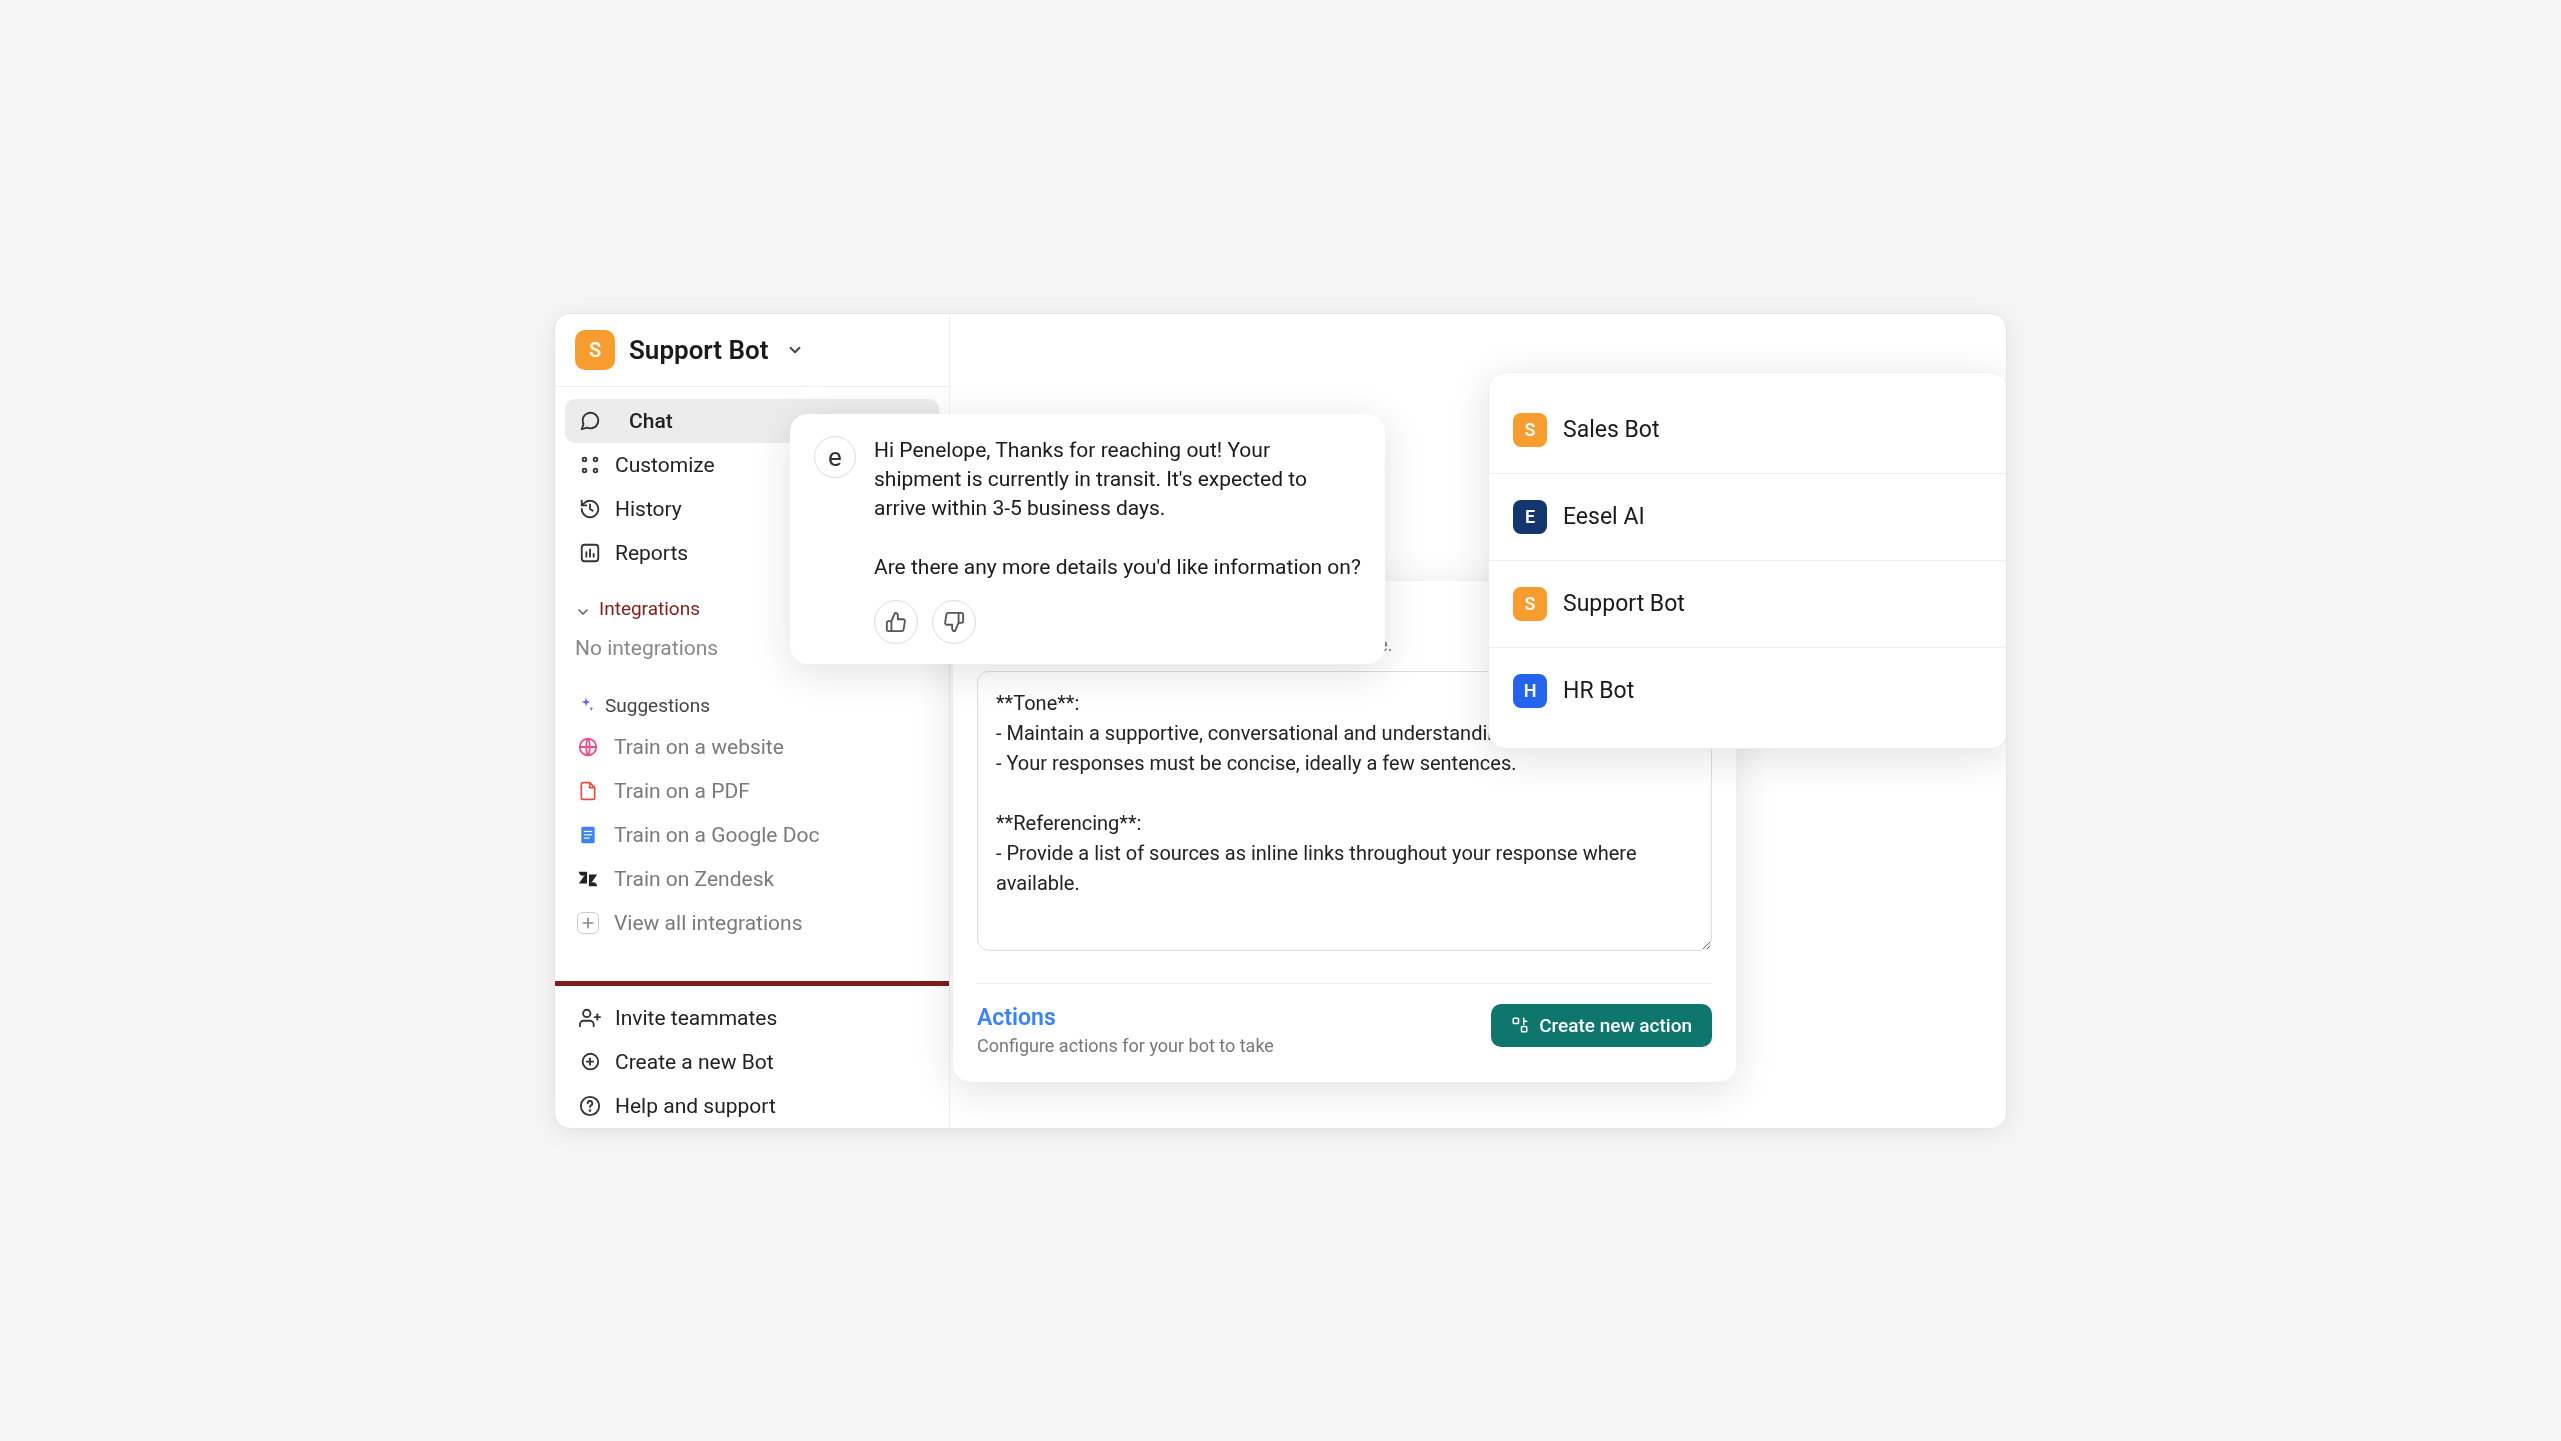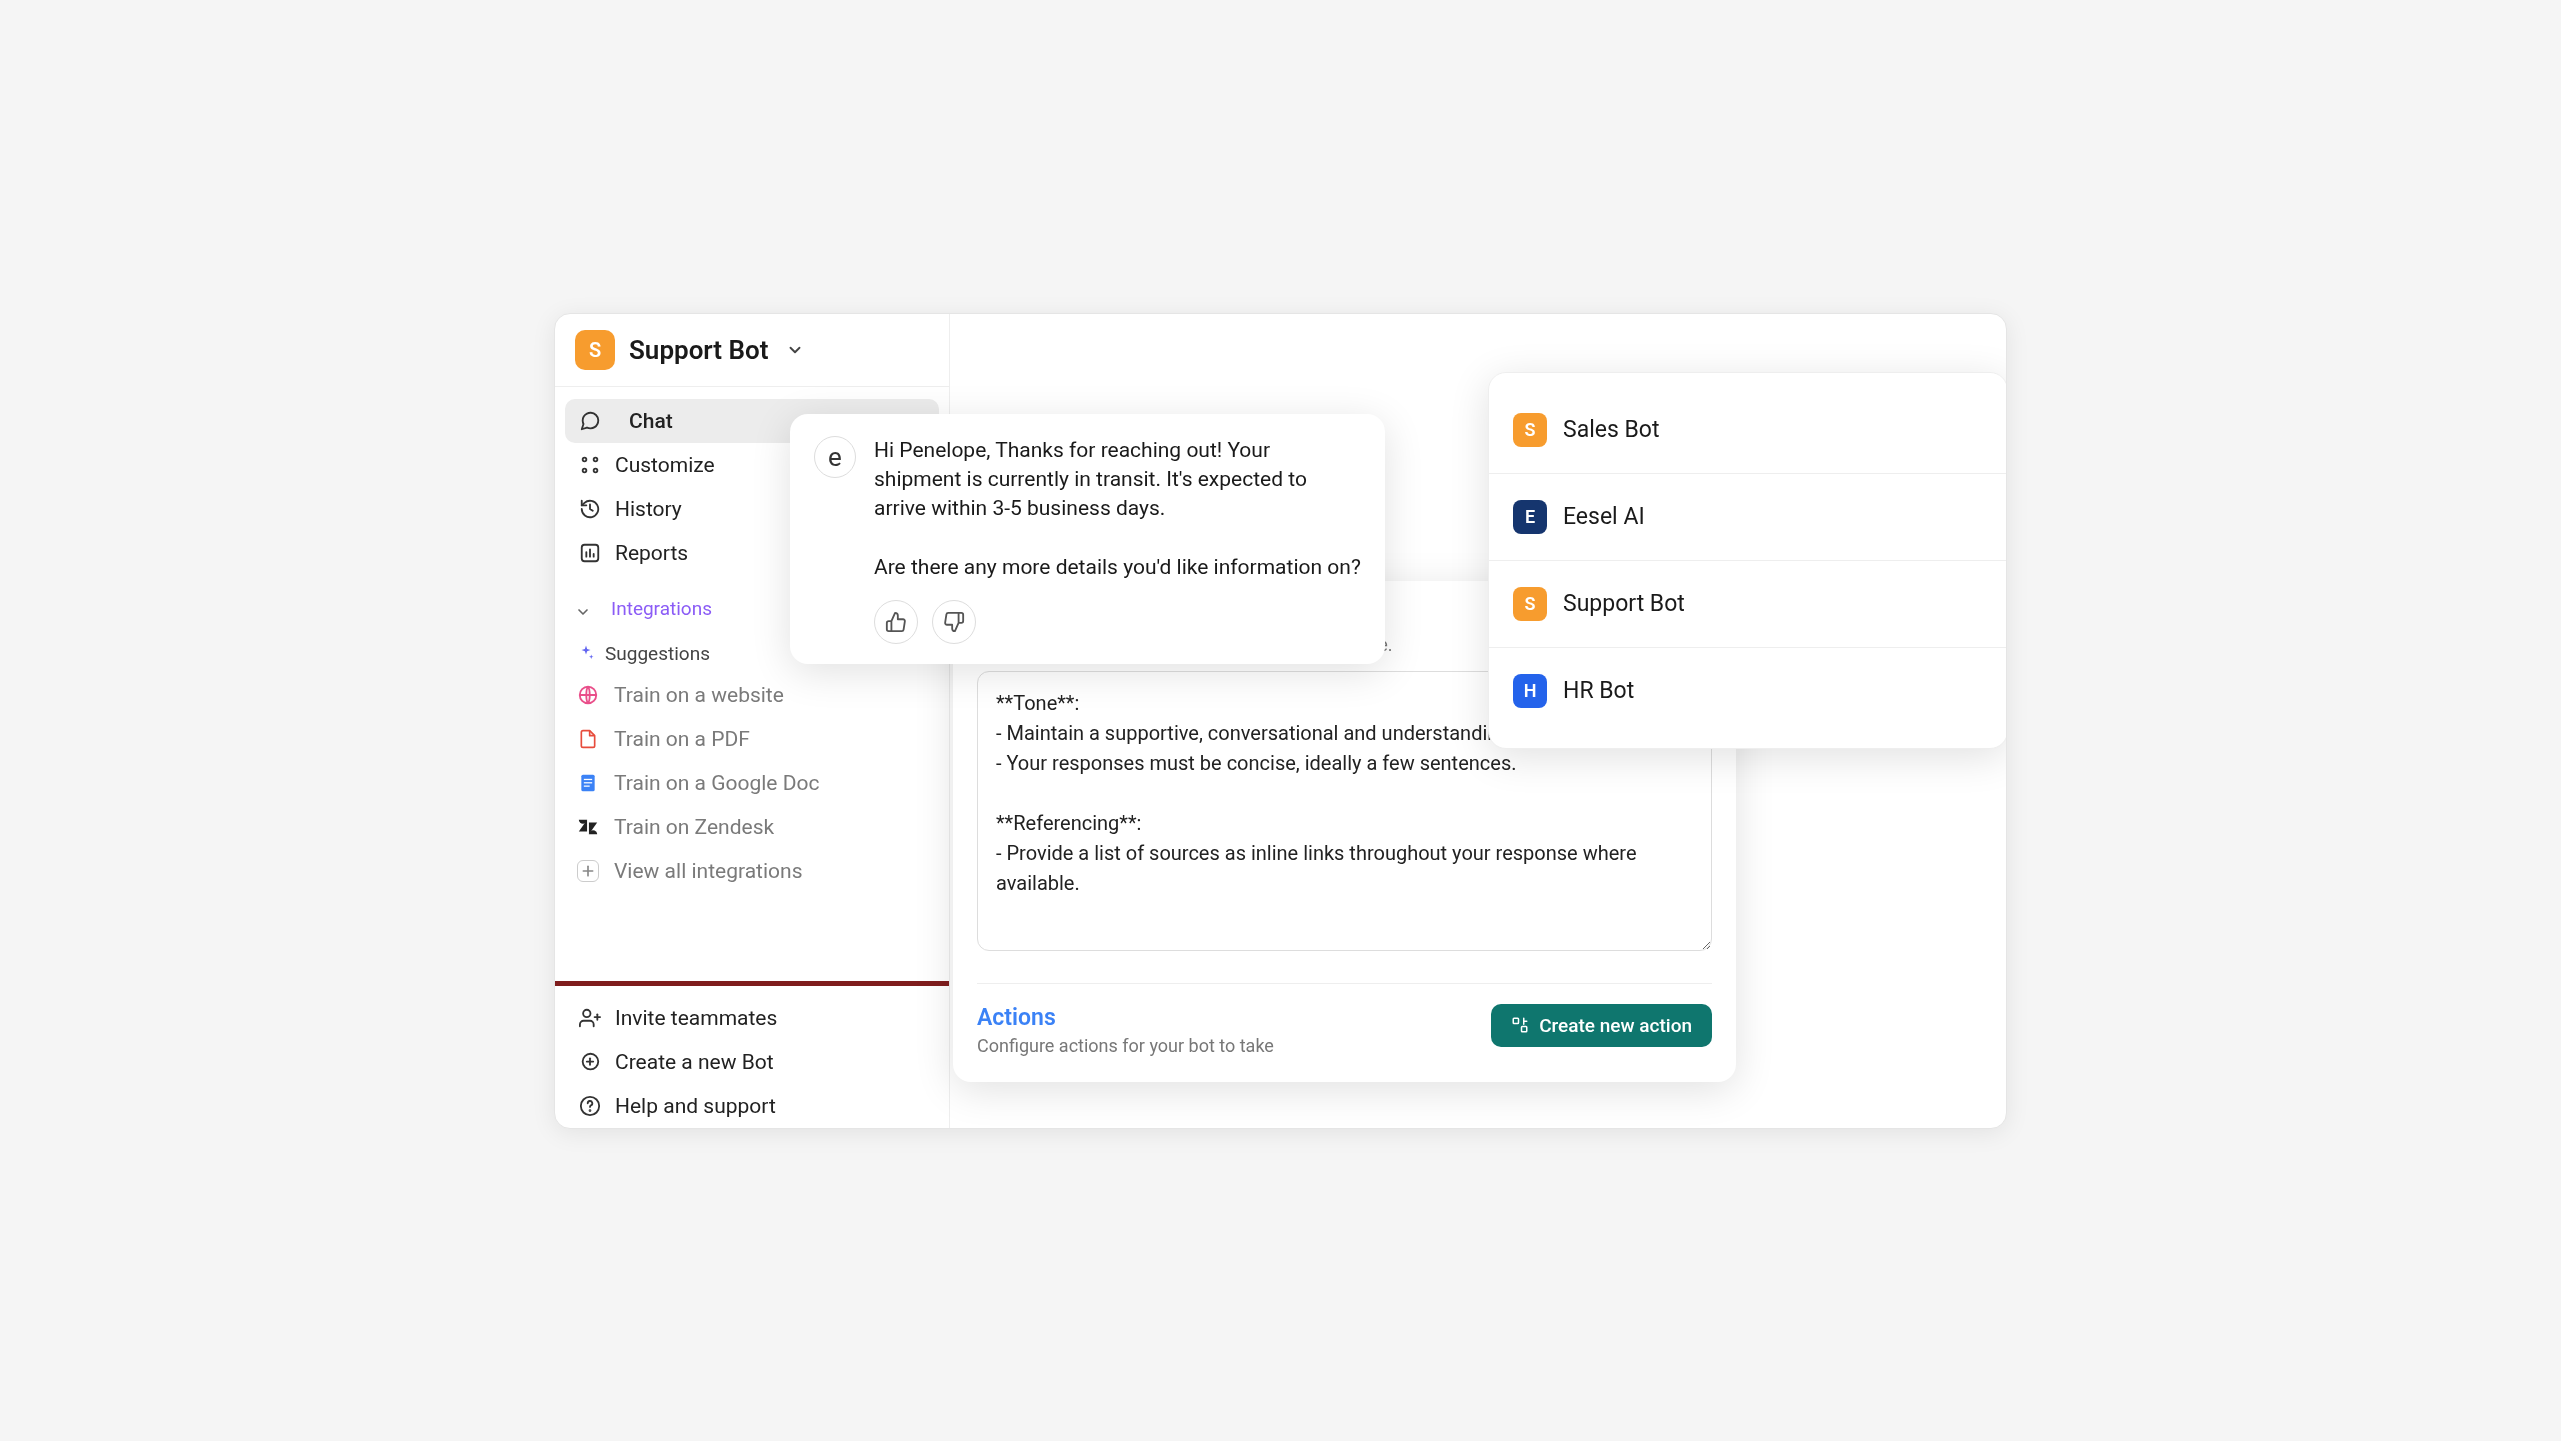--- a/index.html
+++ b/index.html
@@ -11,21 +11,21 @@
     .sidebar-header { display: flex; align-items: center; gap: 14px; padding: 16px 20px; border-bottom: 1px solid #eee; }
     .bot-avatar { width: 40px; height: 40px; border-radius: 10px; background: #f79c2e; color: #fff; display: flex; align-items: center; justify-content: center; font-weight: 600; font-size: 20px; }
     .bot-name { font-size: 26px; font-weight: 600; color: #1a1a1a; }
     .chevron-down { margin-left: 4px; }
     
     .nav-section { padding: 12px 10px 6px; }
     .nav-item { display: flex; align-items: center; gap: 14px; padding: 10px 14px; border-radius: 10px; cursor: pointer; font-size: 21px; color: #222; }
     .nav-item.active { background: #ececec; font-weight:500;gap:28px; }
     .nav-icon { width: 22px; height: 22px; display: flex; align-items: center; justify-content: center; flex-shrink: 0; }
     
-    .integrations-header { display: flex; align-items: flex-end; gap: 20px; padding: 16px 20px 6px; color: #8b5cf6; font-size: 19px; cursor: pointer; }
+    .integrations-header { display: flex; align-items: flex-end; gap: 8px; padding: 16px 20px 6px; color: #7f1d1d; font-size: 19px; cursor: pointer; }
     .no-integrations { padding: 10px 20px 18px; color: #888; font-size: 21px; }
     
     .suggestions-section { padding: 8px 10px; }
     .suggestions-header { display: flex; align-items: center; gap: 10px; padding: 8px 12px; color: #444; font-size: 19px; }
     .suggestion-item { display: flex; align-items: center; gap: 15px; padding: 10px 12px; color: #7a7a7a; font-size: 21px; cursor: pointer; border-radius: 10px; }
     .suggestion-icon { width: 22px; height: 22px; display: flex; align-items: center; justify-content: center; flex-shrink: 0; }
     
     .sidebar-footer { margin-top: auto; border-top: 5px solid #7f1d1d; padding: 10px 10px 0; }
     
     
@@ -112,20 +112,21 @@
         <span>Reports</span>
       </div>
     </div>
 
     <div class="integrations-header">
       <svg width="16" height="16" viewBox="0 0 24 24" fill="none" stroke="#666" stroke-width="2.5" stroke-linecap="round" stroke-linejoin="round">
           <polyline points="6 9 12 15 18 9"></polyline>
         </svg>
       <span>Integrations</span>
     </div>
+    <div class="no-integrations">No integrations</div>
 
     <div class="suggestions-section">
       <div class="suggestions-header">
         <span>
           <svg width="18" height="18" viewBox="0 0 24 24" fill="#6366f1">
               <path d="M12 2l1.5 4.5L18 8l-4.5 1.5L12 14l-1.5-4.5L6 8l4.5-1.5z"></path>
               <path d="M19 14l.8 2.2L22 17l-2.2.8L19 20l-.8-2.2L16 17l2.2-.8z"></path>
             </svg>
         </span>
         <span>Suggestions</span>

